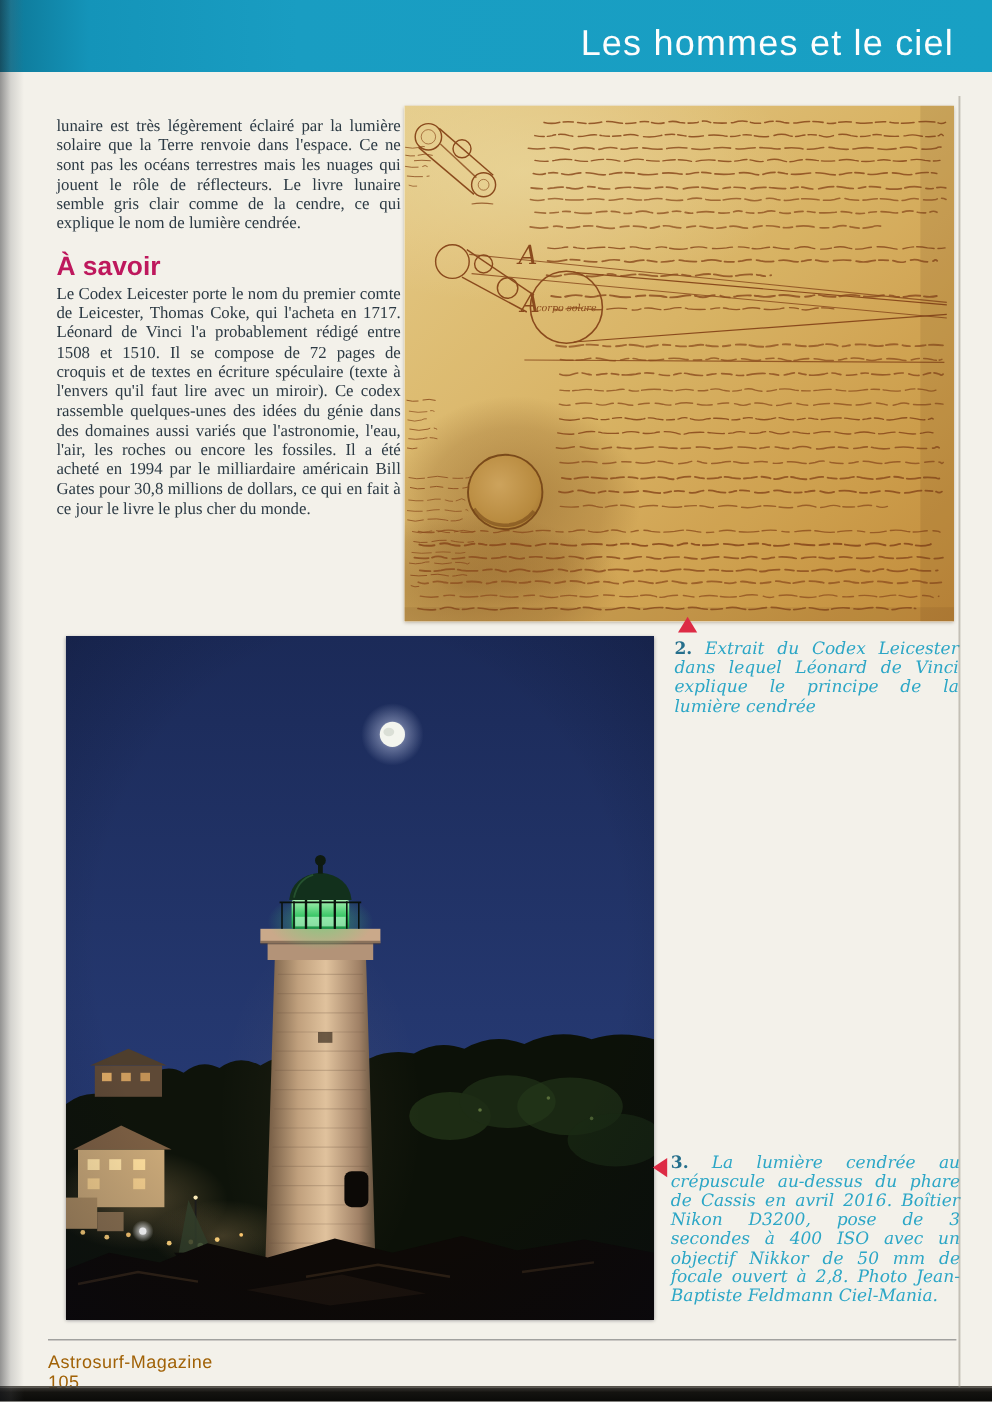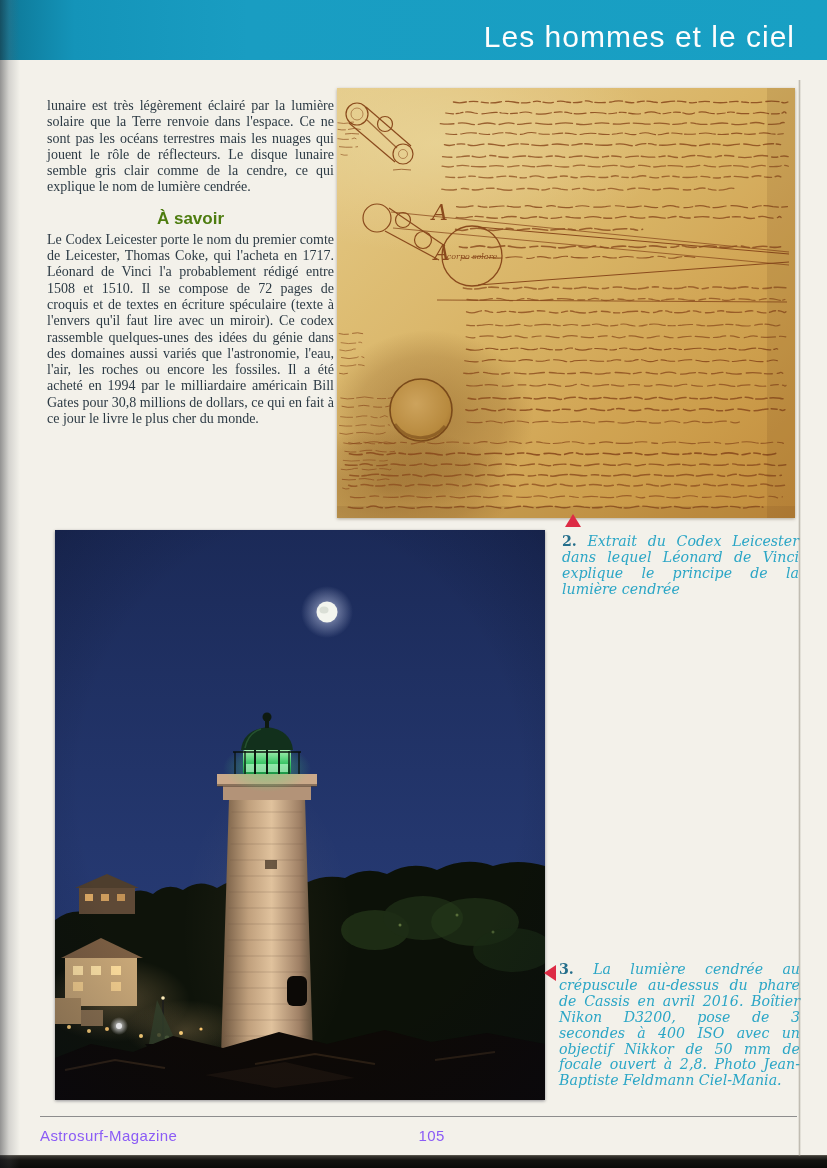--- a/index.html
+++ b/index.html
@@ -23,21 +23,21 @@
     position:absolute; left:47px; top:98px; width:287px;
     color:#2c3a44;
   }
   .col-left p{
     margin:0; font-size:14px; line-height:16.3px; text-align:justify;
     text-justify:inter-word;
   }
   .col-left h3{
     margin:13px 0 3px 0;
     font-family:"Liberation Sans", sans-serif;
-    font-size:17px; font-weight:700; color:#4d7c0f;text-align:center;
+    font-size:22px; font-weight:700; color:#be185d;
   }
   
   .fig-codex{
     position:absolute; left:337px; top:88px; width:458px; height:430px;
     margin:0; box-shadow:0 1px 3px rgba(60,40,10,.35);
   }
   .fig-codex svg{display:block;}
   .ms-label{font-family:"DejaVu Serif", serif; font-style:italic;}
   .ms-initial{font-family:"DejaVu Serif", serif; font-style:italic;}
   
@@ -67,21 +67,21 @@
     position:absolute; left:55px; top:530px; width:490px; height:570px;
     margin:0; box-shadow:0 1px 3px rgba(0,0,20,.4);
   }
   .fig-photo svg{display:block;}
   
   .footer{
     position:absolute; left:40px; top:1116px; width:757px;
     border-top:1.5px solid #8d8d8d; padding-top:10px;
     display:flex; align-items:baseline;
     font-family:"Liberation Sans", sans-serif;
-    font-size:15px; letter-spacing:.4px; color:#8b5cf6;
+    font-size:15px; letter-spacing:.4px; color:#a16207;flex-direction:column;
   }
   .footer .f-left{flex:1; text-align:left;}
   .footer .f-center{flex:1; }
   .footer .f-right{flex:1; text-align:right;}
   
   .bottom-band{
     position:absolute; left:0; bottom:0; width:827px; height:12px;
     background:linear-gradient(#3a3833 0%, #141310 35%, #0a0a08 100%);
     border-top:1px solid #55524a;
   }
@@ -99,21 +99,21 @@
 </head>
 <body>
 
 <div class="page">
 
   <header class="banner">
     <span class="banner-title">Les hommes et le ciel</span>
   </header>
 
   <div class="col-left">
-    <p>lunaire est très légèrement éclairé par la lumière solaire que la Terre renvoie dans l'espace. Ce ne sont pas les océans terrestres mais les nuages qui jouent le rôle de réflecteurs. Le disque lunaire semble gris clair comme de la cendre, ce qui explique le nom de lumière cendrée.</p>
+    <p>lunaire est très légèrement éclairé par la lumière solaire que la Terre renvoie dans l'espace. Ce ne sont pas les océans terrestres mais les nuages qui jouent le rôle de réflecteurs. Le livre lunaire semble gris clair comme de la cendre, ce qui explique le nom de lumière cendrée.</p>
     <h3>À savoir</h3>
     <p>Le Codex Leicester porte le nom du premier comte de Leicester, Thomas Coke, qui l'acheta en 1717. Léonard de Vinci l'a probablement rédigé entre 1508 et 1510. Il se compose de 72 pages de croquis et de textes en écriture spéculaire (texte à l'envers qu'il faut lire avec un miroir). Ce codex rassemble quelques-unes des idées du génie dans des domaines aussi variés que l'astronomie, l'eau, l'air, les roches ou encore les fossiles. Il a été acheté en 1994 par le milliardaire américain Bill Gates pour 30,8 millions de dollars, ce qui en fait à ce jour le livre le plus cher du monde.</p>
   </div>
 
   <figure class="fig-codex">
     <svg width="458" height="430" viewBox="0 0 458 430">
       <defs>
         <linearGradient id="paper" x1="0" y1="0" x2="1" y2="1">
           <stop offset="0" stop-color="#eed490"></stop>
           <stop offset="0.45" stop-color="#e2bd6c"></stop>

